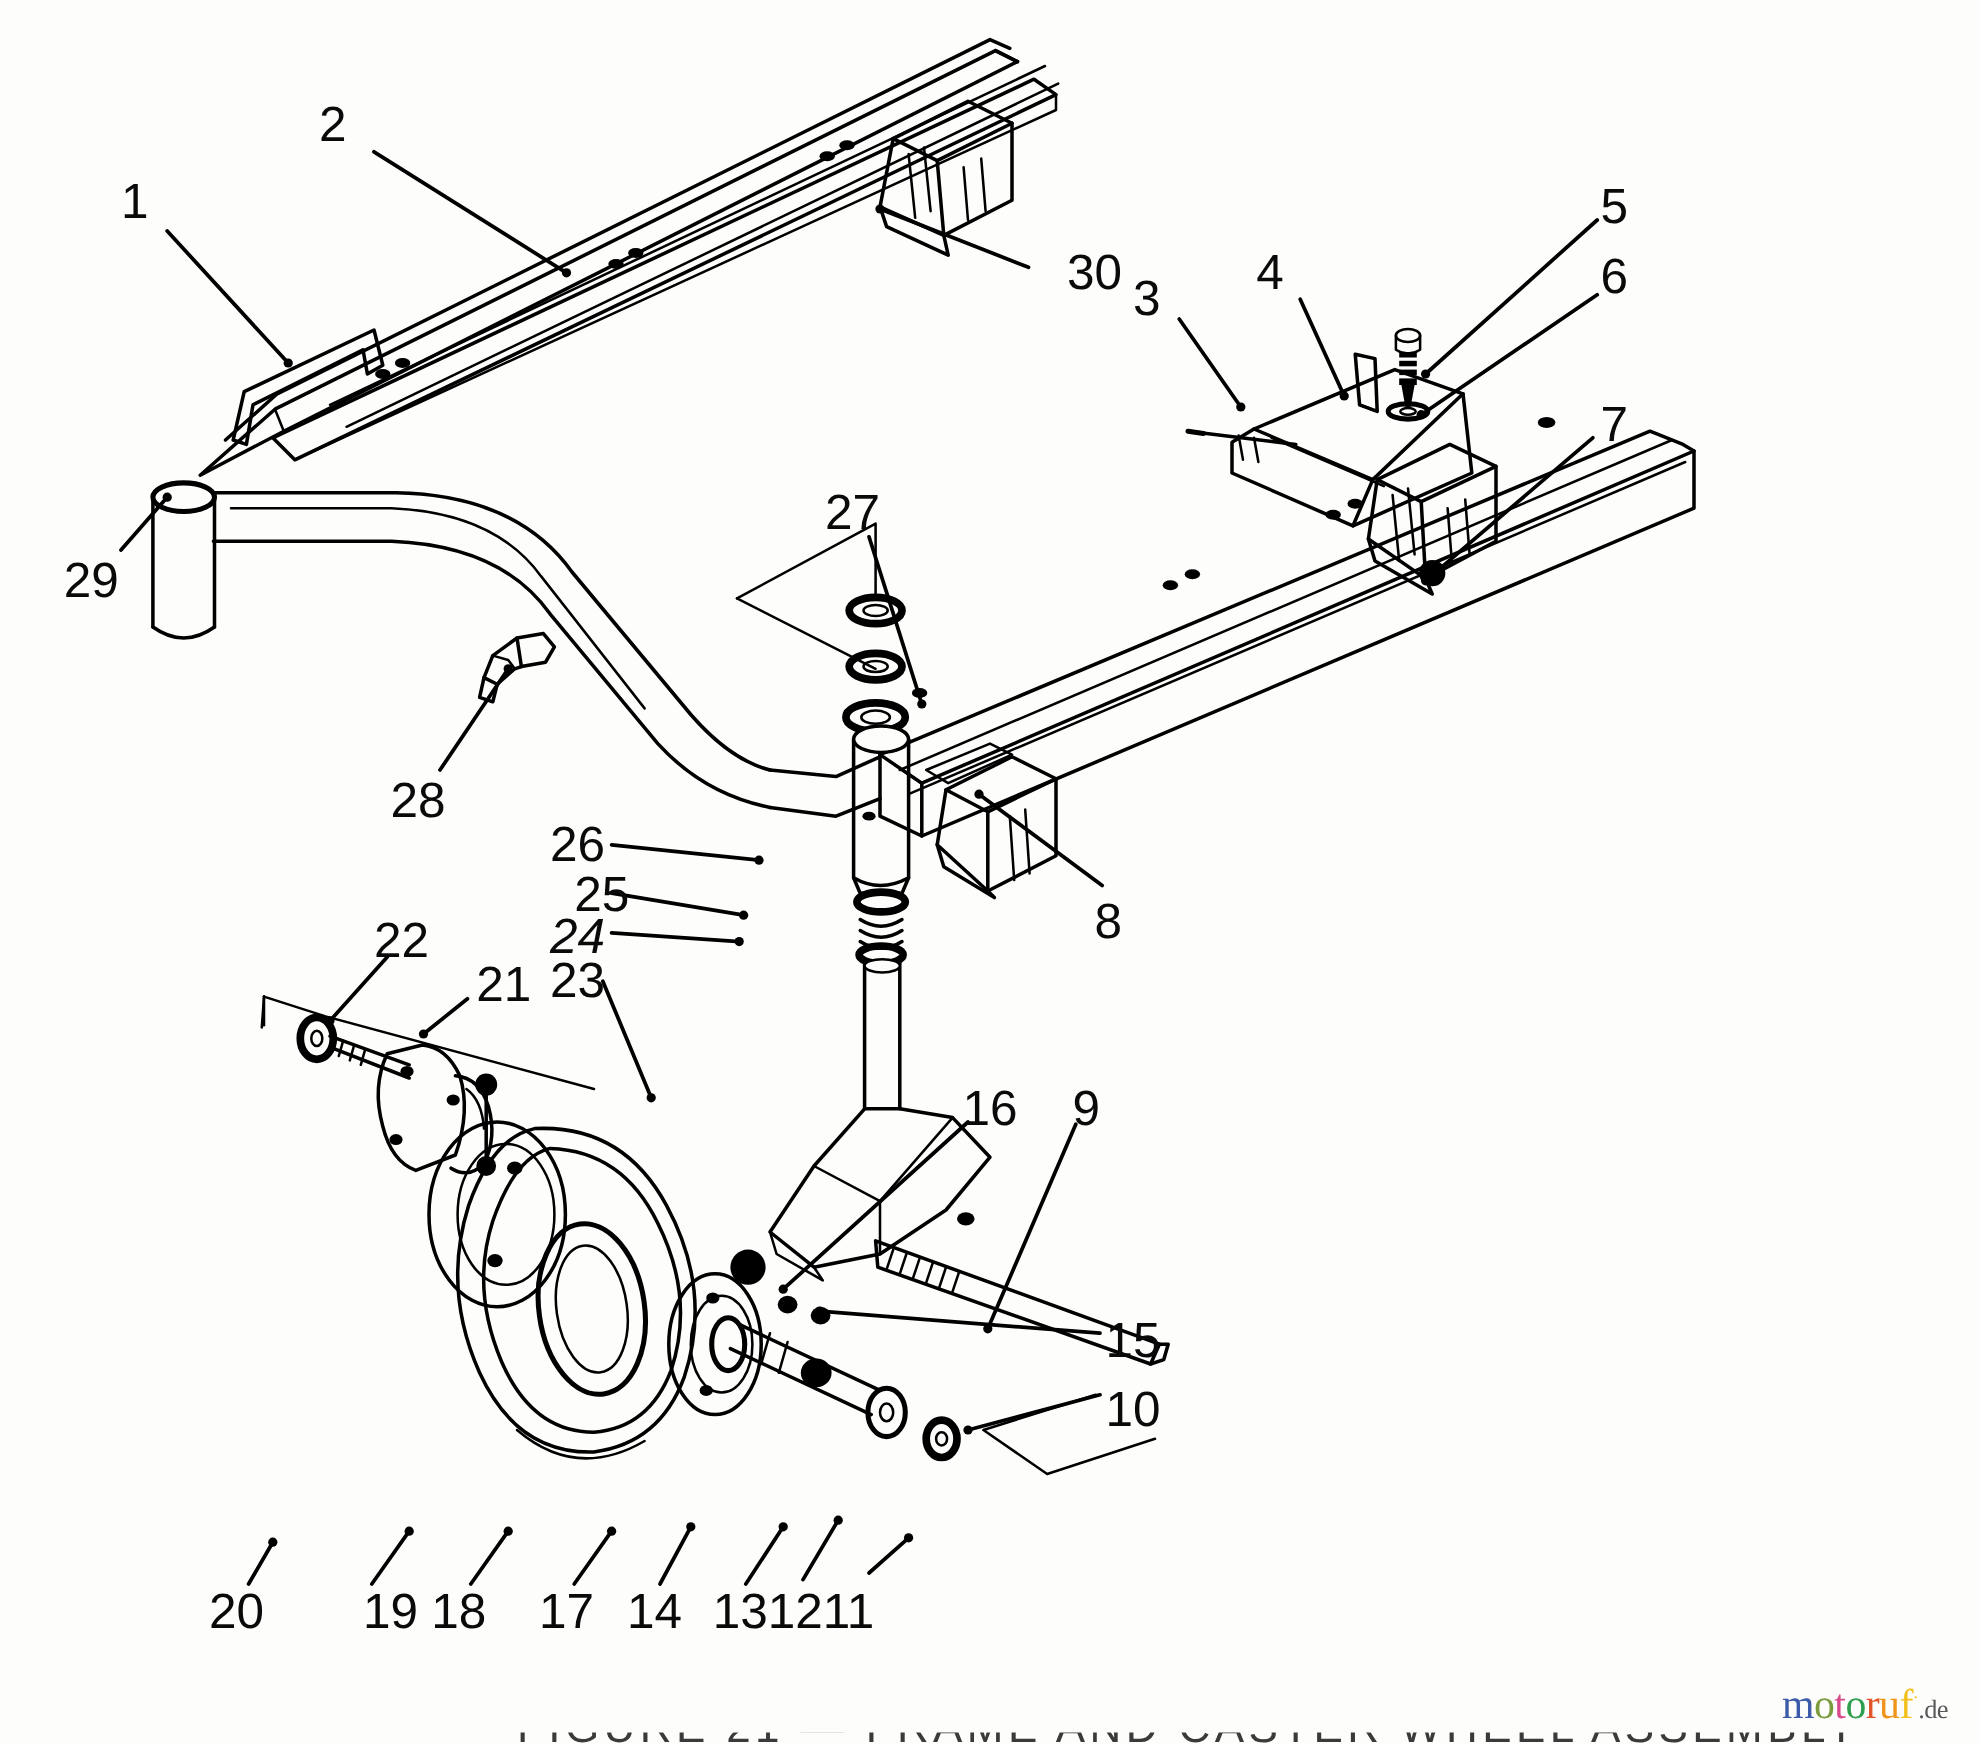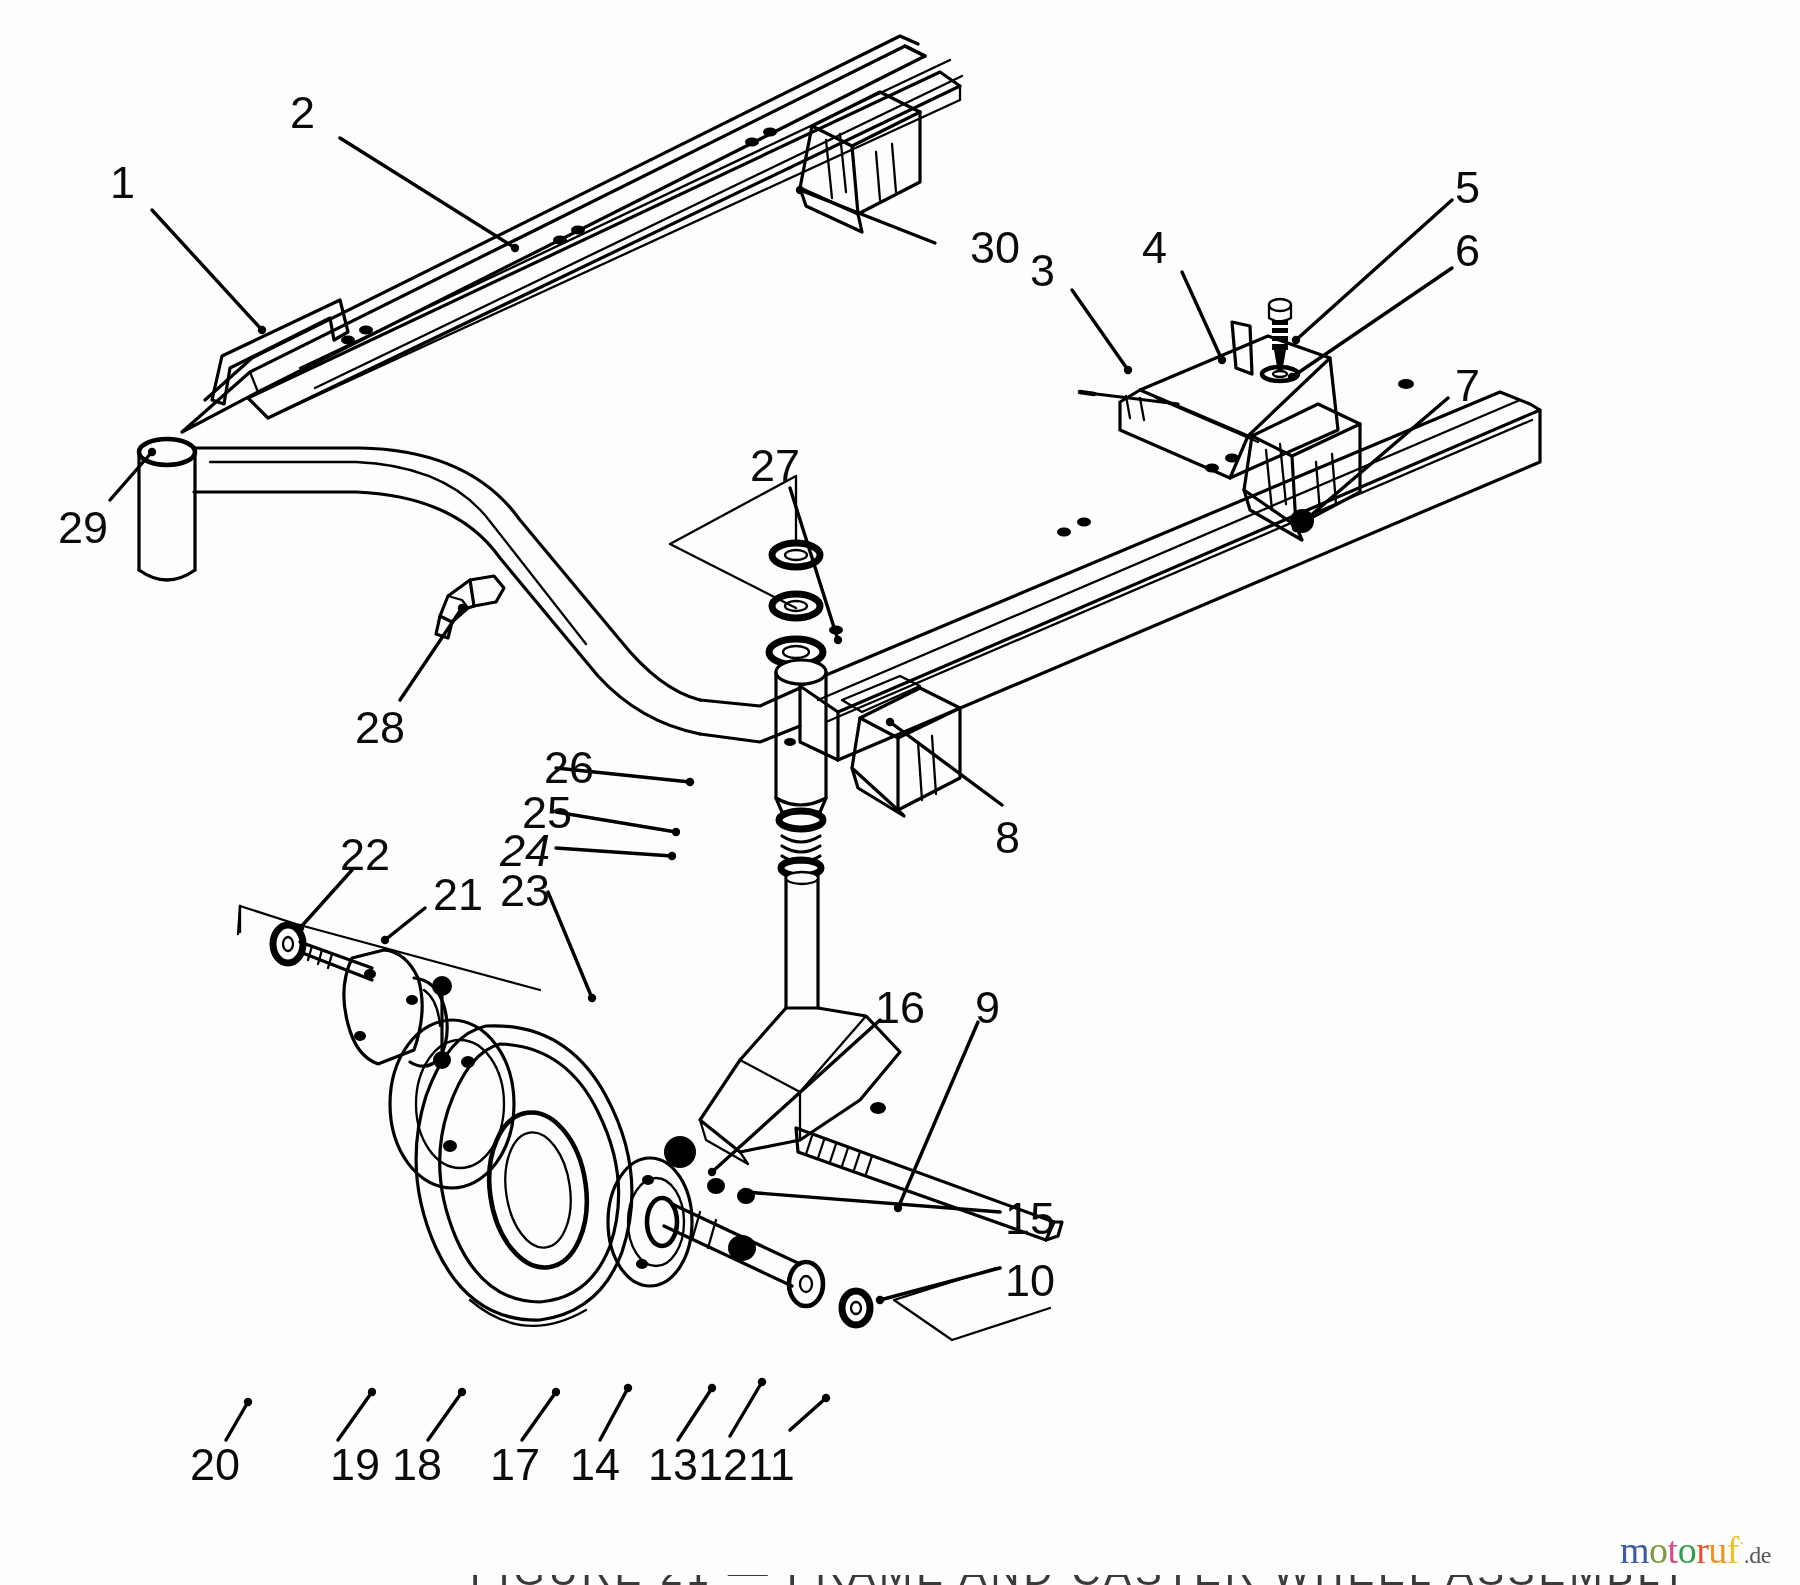--- a/index.html
+++ b/index.html
@@ -374,21 +374,21 @@
       <div class="callout" style="left: 940px; top: 225px; margin-left: 30px;">30</div>
       <div class="callout" style="left: 1030px; top: 248px;">3</div>
       <div class="callout" style="left: 1142px; top: 225px;">4</div>
       <div class="callout" style="left: 1455px; top: 165px;">5</div>
       <div class="callout" style="left: 1455px; top: 228px;">6</div>
       <div class="callout" style="left: 1455px; top: 363px;">7</div>
       <div class="callout" style="left: 58px; top: 505px;">29</div>
       <div class="callout" style="left: 750px; top: 443px;">27</div>
       <div class="callout" style="left: 995px; top: 815px;">8</div>
       <div class="callout" style="left: 355px; top: 705px;">28</div>
-      <div class="callout" style="left: 500px; top: 745px; margin-left: 44px;">26</div>
+      <div class="callout" style="left: 500px; top: 745px;">26</div>
       <div class="callout" style="left: 522px; top: 790px;">25</div>
       <div class="callout" style="left: 500px; top: 828px; font-style: italic;">24</div>
       <div class="callout" style="left: 500px; top: 868px;">23</div>
       <div class="callout" style="left: 340px; top: 832px;">22</div>
       <div class="callout" style="left: 433px; top: 872px;">21</div>
       <div class="callout" style="left: 875px; top: 985px;">16</div>
       <div class="callout" style="left: 975px; top: 985px;">9</div>
       <div class="callout" style="left: 1005px; top: 1196px;">15</div>
       <div class="callout" style="left: 1005px; top: 1258px;">10</div>
       <div class="callout" style="left: 190px; top: 1442px;">20</div>

